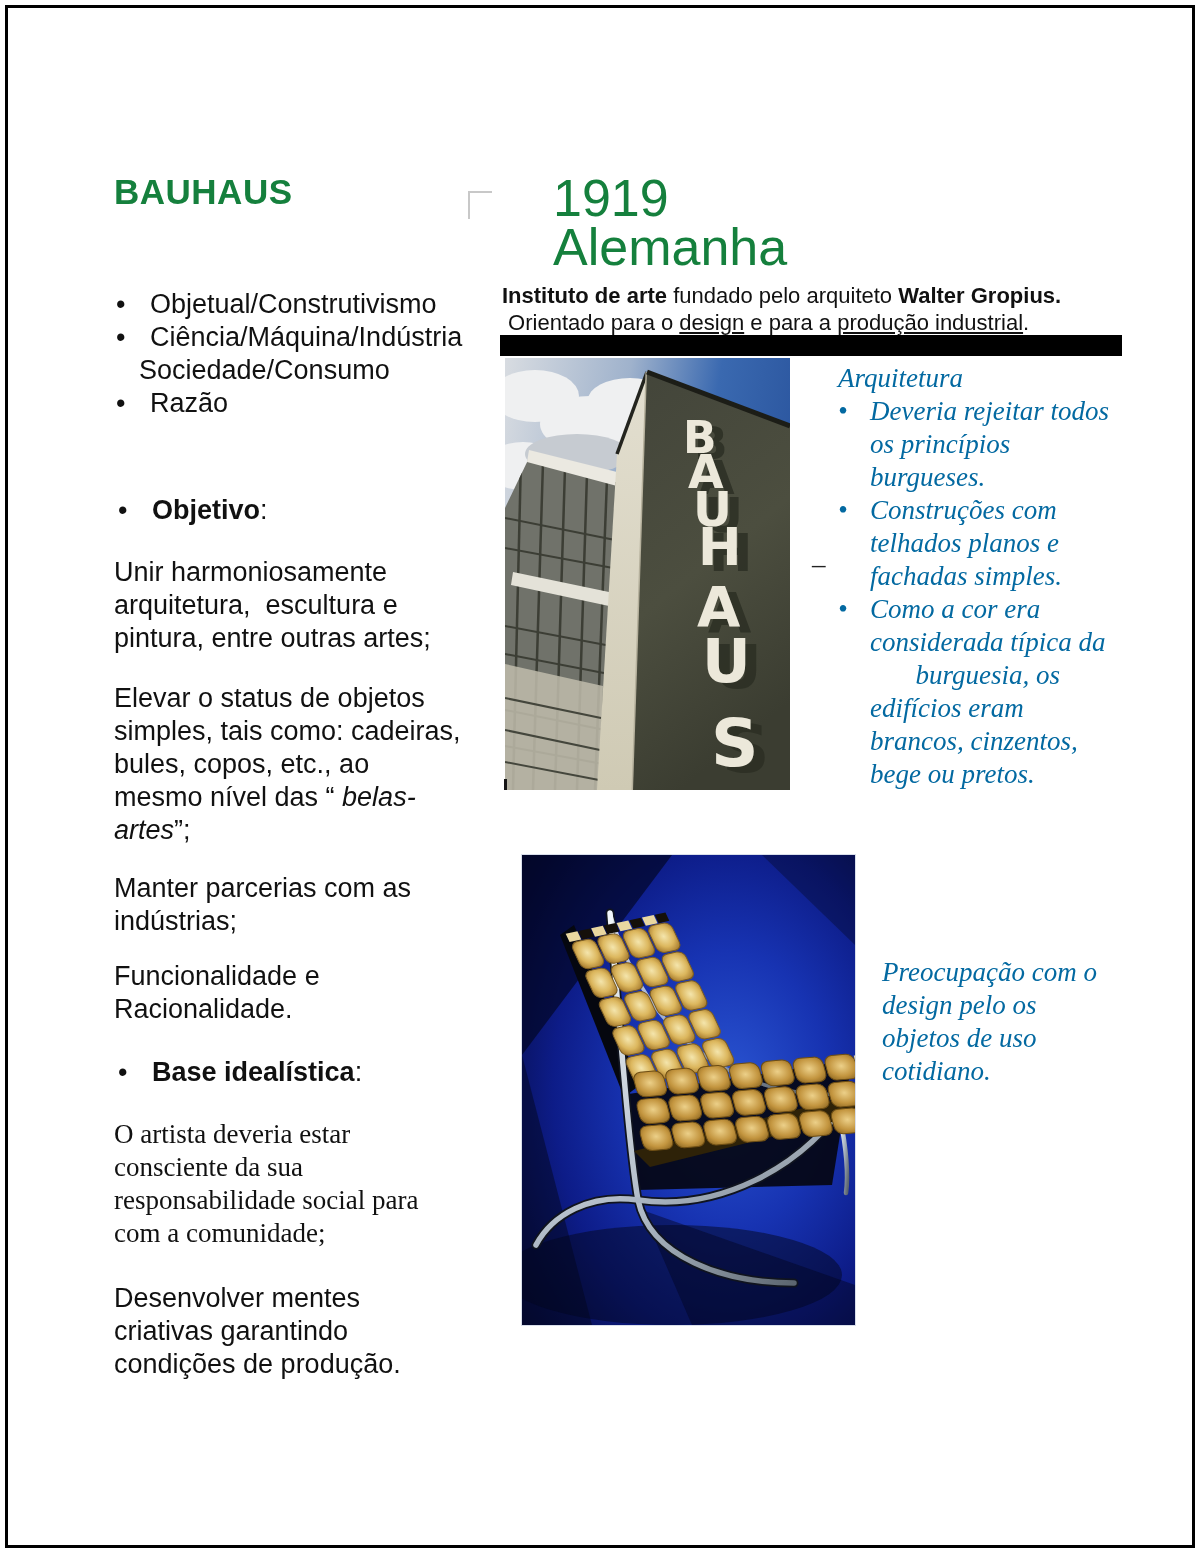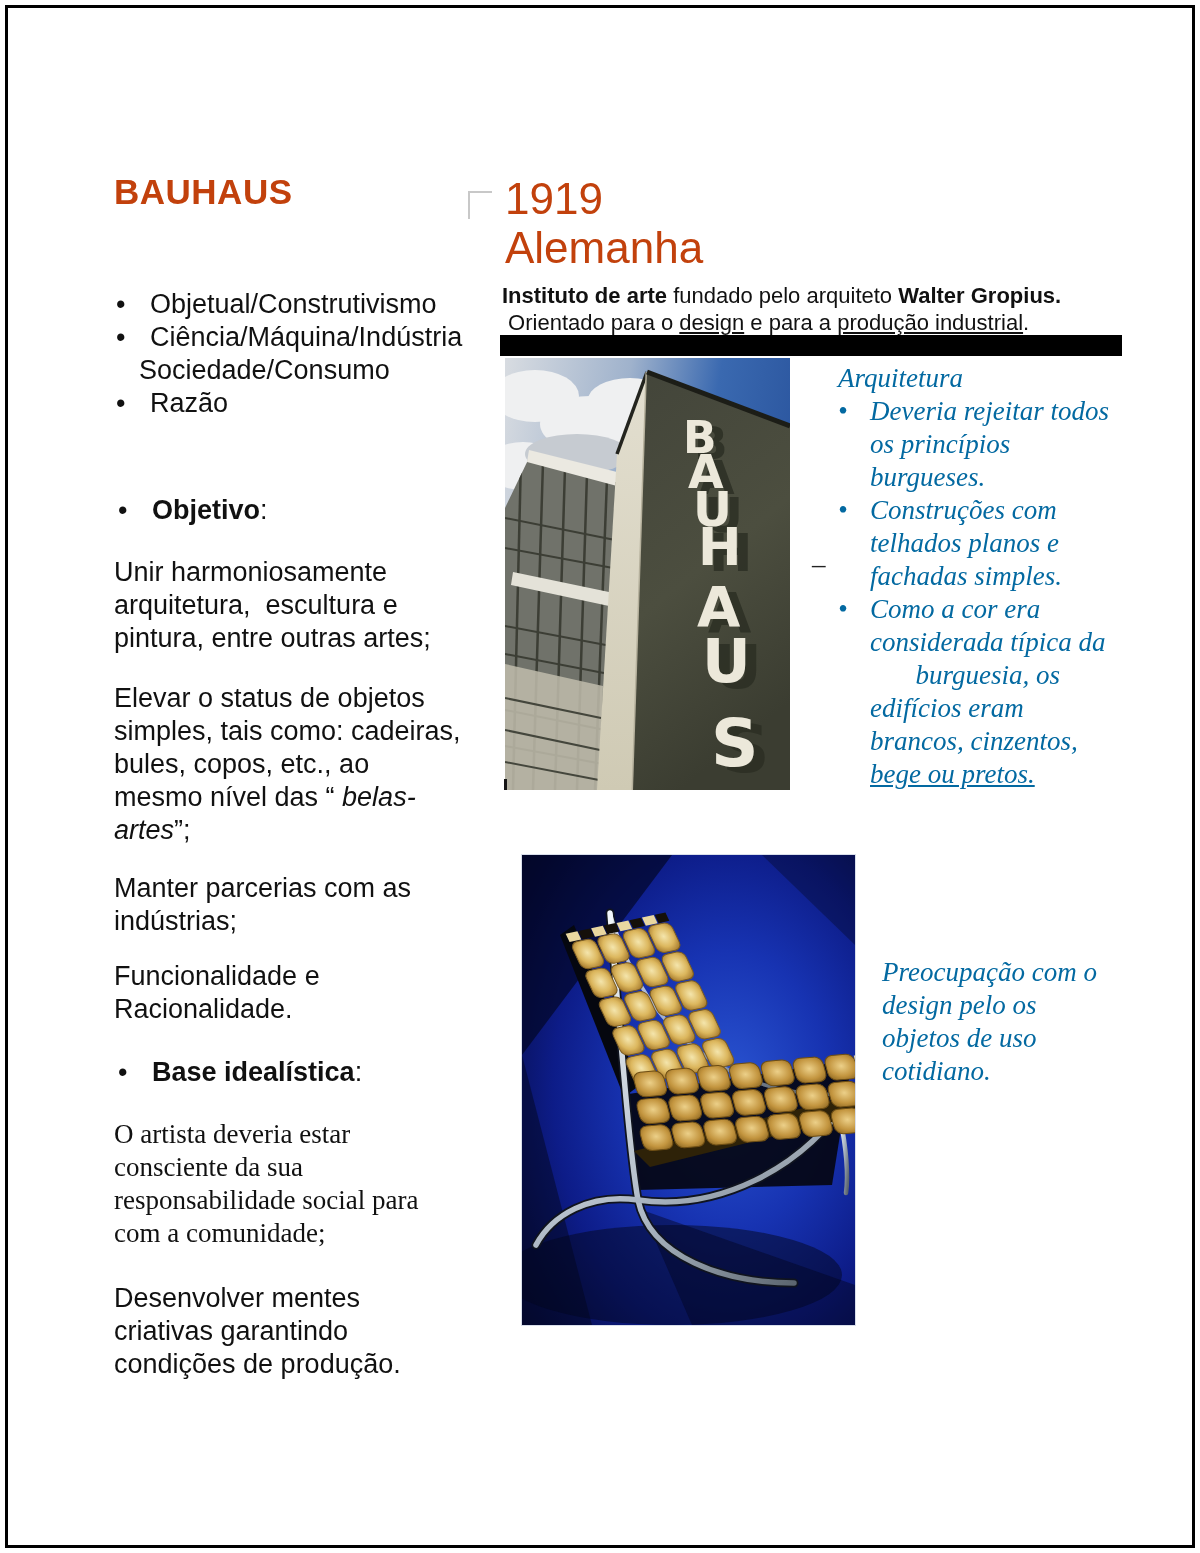--- a/index.html
+++ b/index.html
@@ -1,22 +1,22 @@
 <!DOCTYPE html>
 <html><head>
 <meta charset="utf-8">
 <style>
   html,body{margin:0;padding:0;background:#fff;}
   .page{position:relative;width:1200px;height:1553px;background:#ffffff;overflow:hidden;
         font-family:"Liberation Sans",sans-serif;color:#111;}
   .frame{position:absolute;inset:5px;border:3px solid #000;pointer-events:none;}
   .abs{position:absolute;}
-  .red{color:#c2410c;}
+  .red{color:#15803d;}
   .doc-title{font-size:35px;font-weight:bold;letter-spacing:0.5px;}
-  .year-block{font-size:44px;line-height:49px;}
+  .year-block{font-size:52px;line-height:49px;margin-left:48px;}
   .corner-bracket{width:22px;height:26px;border-left:2px solid #c8c8c8;border-top:2px solid #c8c8c8;}
   .intro-par{font-size:22px;line-height:27px;}
   .line{white-space:pre;}
   .b{font-weight:bold;text-align:center;}
   .u{text-decoration:underline;}
   .it{font-style:italic;}
   .blackbar{background:#000;}
   .body-txt{font-size:27px;line-height:33px;}
   .blt-row{display:flex;}
   .blt{width:34px;flex:0 0 34px;}
@@ -177,21 +177,21 @@
         </span>
       </div>
       <div class="blt-row">
         <span class="blt">•</span>
         <span>
           <span class="line" style="display:block;">Como a cor era</span>
           <span class="line" style="display:block;">considerada típica da</span>
           <span class="line" style="display:block;text-align:center;">burguesia, os</span>
           <span class="line" style="display:block;">edifícios eram</span>
           <span class="line" style="display:block;">brancos, cinzentos,</span>
-          <span class="line" style="display:block;text-decoration:underline;">bege ou pretos.</span>
+          <span class="line" style="display:block;">bege ou pretos.</span>
         </span>
       </div>
     </div>
   </div>
   <div class="abs stray-dash" style="left:812px;top:549px;">–</div>
 
   <div class="abs body-txt blt-row" style="left:118px;top:494px;">
     <span class="blt">•</span>
     <span class="line"><span class="b">Objetivo</span><span>:</span></span>
   </div>

